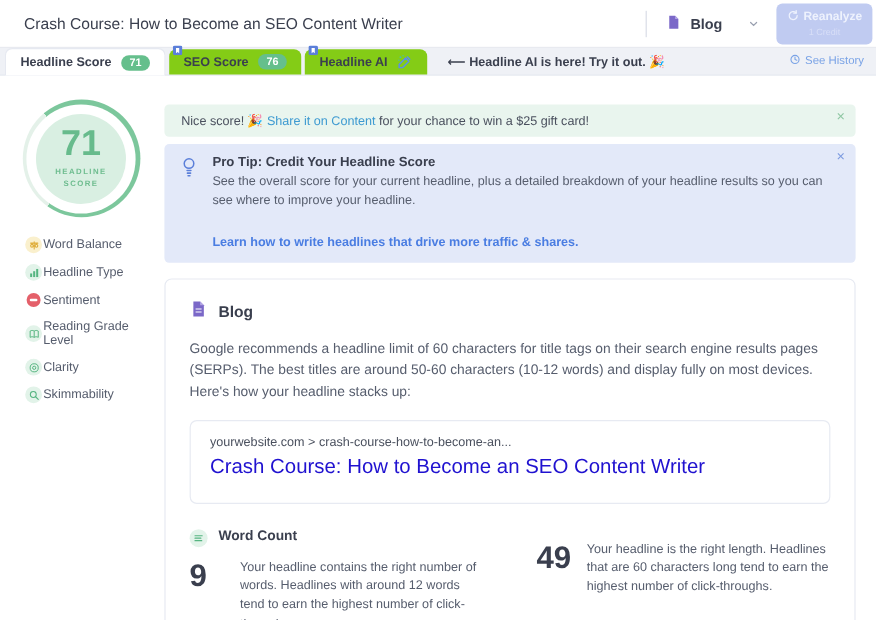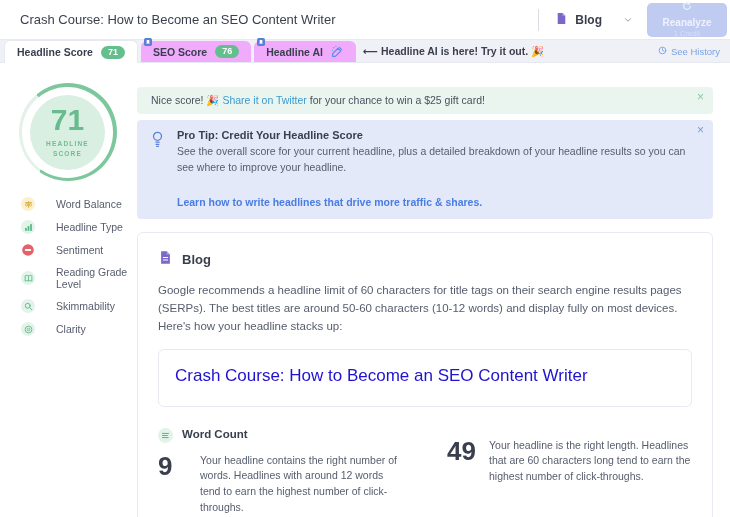--- a/index.html
+++ b/index.html
@@ -11,54 +11,54 @@
     border-bottom:1px solid #e8eaf0; padding-left:20px; }
   .headline-input { flex:1; border:none; outline:none; font-size:13px; color:#3a3f4e;
     font-family:inherit; background:transparent; }
   .vdivider { width:1px; height:22px; background:#d9dce6; margin:0 4px; }
   .type-select { display:flex; align-items:center; gap:7px; padding:0 14px 0 12px;
     font-size:12px; font-weight:700; color:#3a3f4e; cursor:pointer; }
   .type-select .chev { margin-left:14px; display:flex; }
   .reanalyze { width:80px; height:34px; margin-right:3px; border:none; border-radius:5px;
     background:#c0cbf1; color:#eef2fd; display:flex; flex-direction:column;
     align-items:center; justify-content:center; cursor:pointer; font-family:inherit; }
-  .reanalyze .r-top { display:flex; align-items:center; gap:4px; font-size:10px; font-weight:700;flex-direction:column; }
+  .reanalyze .r-top { display:flex; align-items:center; gap:4px; font-size:10px; font-weight:700; }
   .reanalyze .r-sub { font-size:7.5px; color:#d7def7; margin-top:1px; }
 
   
   .tabs { height:23px; background:#eff1f6; border-bottom:1px solid #e6e9f1;
     display:flex; align-items:flex-end; padding-left:4px; position:relative; }
   .tab { position:relative; display:inline-flex; align-items:center; gap:8px;
     padding:0 12px; height:21px; font-size:10.5px; font-weight:700; color:#3a3f4e;
-    background:#f0abfc; border-radius:6px 6px 0 0; margin-right:3px; cursor:pointer; }
+    background:#84cc16; border-radius:6px 6px 0 0; margin-right:3px; cursor:pointer; }
   .tab.active { background:#fff; height:23px; border:1px solid #e6e9f1; border-bottom:none;
     margin-bottom:-1px; z-index:2; }
   .badge { background:#65bf8c; color:#fff; font-size:9px; font-weight:700;
     padding:2px 7px; border-radius:9px; line-height:1; }
   .bookmark { position:absolute; top:-3px; left:3px; width:8px; height:8px; display:flex; }
   .magic { display:flex; }
-  .callout { align-self:center; margin-left:4px; font-size:10.5px; font-weight:700; color:#3a3f4e; }
+  .callout { align-self:center; margin-left:14px; font-size:10.5px; font-weight:700; color:#3a3f4e; }
   .history { align-self:center; margin-left:auto; margin-right:10px; display:flex;
     align-items:flex-start; gap:4px; font-size:9.5px; color:#7aa3e6; cursor:pointer; text-decoration:none; }
 
   
   .content { display:flex; height:454px; background:#fff; }
 
   
   .sidebar { width:135px; flex-shrink:0; padding-top:14px; }
   .gauge { width:98px; height:98px; margin:6px auto 16px; border-radius:50%;
     background:conic-gradient(from 320deg,#7cc79c 0 71%,#e4f1e9 71% 100%); position:relative; }
   .gauge-white { position:absolute; inset:3.5px; border-radius:50%; background:#fff; }
   .gauge-fill { position:absolute; inset:8px; border-radius:50%; background:#d9efe2;
     display:flex; flex-direction:column; align-items:center; justify-content:center; }
   .score-num { font-size:30px; font-weight:800; color:#67bb8c; line-height:1; }
   .score-label { width:58px; text-align:center; font-size:6.5px; font-weight:700;
     letter-spacing:1.2px; color:#6fbd90; margin-top:4px; line-height:1.5; }
   .side-list { list-style:none; padding-left:21px; }
-  .side-list li { display:flex; align-items:center; gap:21px; margin-bottom:9px;
+  .side-list li { display:flex; align-items:center; gap:1px; margin-bottom:9px;
     font-size:10.5px; color:#565d6d; cursor:pointer; }
   .ic { width:14px; height:14px; border-radius:50%; display:flex; align-items:center;
     justify-content:center; flex-shrink:0; }
   .ic.green { background:#e2f3e9; } .ic.yellow { background:#faf0cd; } .ic.red { background:transparent; }
 
   
   .main { flex:1; padding:24px 17px 0 2px; }
   .banner-green { position:relative; background:#e9f5ee; border-radius:4px;
     padding:7px 26px 7px 14px; font-size:10.5px; color:#4a505e; margin-bottom:6px; }
   .banner-green .tw { color:#3d9ad1; cursor:pointer; }
@@ -214,43 +214,43 @@
         <span class="ic green">
           <svg width="9" height="9" viewBox="0 0 24 24" fill="none" stroke="#56b581" stroke-width="2.2" stroke-linejoin="round">
               <path d="M3 5c3-1.8 6-1.8 9 0 3-1.8 6-1.8 9 0v14c-3-1.8-6-1.8-9 0-3-1.8-6-1.8-9 0z"></path>
               <path d="M12 5v14"></path>
             </svg>
         </span>
         <span>Reading Grade Level</span>
       </li>
       <li>
         <span class="ic green">
+          <svg width="9" height="9" viewBox="0 0 24 24" fill="none" stroke="#56b581" stroke-width="2.2">
+              <circle cx="12" cy="12" r="9"></circle>
+              <circle cx="12" cy="12" r="3.6"></circle>
+            </svg>
+        </span>
+        <span>Clarity</span>
+      </li>
+      <li>
+        <span class="ic green">
           <svg width="9" height="9" viewBox="0 0 24 24" fill="none" stroke="#56b581" stroke-width="2.4" stroke-linecap="round">
               <circle cx="10" cy="10" r="6.5"></circle>
               <path d="M15 15l6 6"></path>
             </svg>
         </span>
         <span>Skimmability</span>
       </li>
-      <li>
-        <span class="ic green">
-          <svg width="9" height="9" viewBox="0 0 24 24" fill="none" stroke="#56b581" stroke-width="2.2">
-              <circle cx="12" cy="12" r="9"></circle>
-              <circle cx="12" cy="12" r="3.6"></circle>
-            </svg>
-        </span>
-        <span>Clarity</span>
-      </li>
     </ul>
   </div>
 
   <div class="main">
 
     <div class="banner-green">
-      <span>Nice score! 🎉 </span><span class="tw">Share it on Twitter</span><span> for your chance to win a $25 gift card!</span>
+      <span>Nice score! 🎉 </span><span class="tw">Share it on Content</span><span> for your chance to win a $25 gift card!</span>
       <span class="close-x">×</span>
     </div>
 
     <div class="banner-tip">
       <span class="bulb">
         <svg width="13" height="17" viewBox="0 0 24 32" fill="none" stroke="#5b7fd9" stroke-width="2.4" stroke-linecap="round">
             <circle cx="12" cy="10" r="7.5"></circle>
             <path d="M9 21h6M9.5 25h5M10.5 29h3"></path>
           </svg>
       </span>
@@ -267,20 +267,21 @@
               <path d="M5 2h9l5 5v15H5z" fill="#7b68c8"></path>
               <path d="M14 2v5h5z" fill="#b2a5e4"></path>
               <path d="M8 12h8M8 16h8" stroke="#fff" stroke-width="1.6"></path>
             </svg>
         </span>
         <span class="section-title">Blog</span>
       </div>
       <div class="intro">Google recommends a headline limit of 60 characters for title tags on their search engine results pages (SERPs). The best titles are around 50-60 characters (10-12 words) and display fully on most devices. Here's how your headline stacks up:</div>
 
       <div class="serp">
+        <div class="serp-url">yourwebsite.com &gt; crash-course-how-to-become-an...</div>
         <div class="serp-title">Crash Course: How to Become an SEO Content Writer</div>
       </div>
 
       <div class="counts">
         <div class="count-col">
           <div class="count-head">
             <span class="ic green">
               <svg width="9" height="9" viewBox="0 0 24 24" fill="none" stroke="#56b581" stroke-width="2.6" stroke-linecap="round">
                   <path d="M4 6.5h16M4 12h13M4 17.5h15"></path>
                 </svg>

